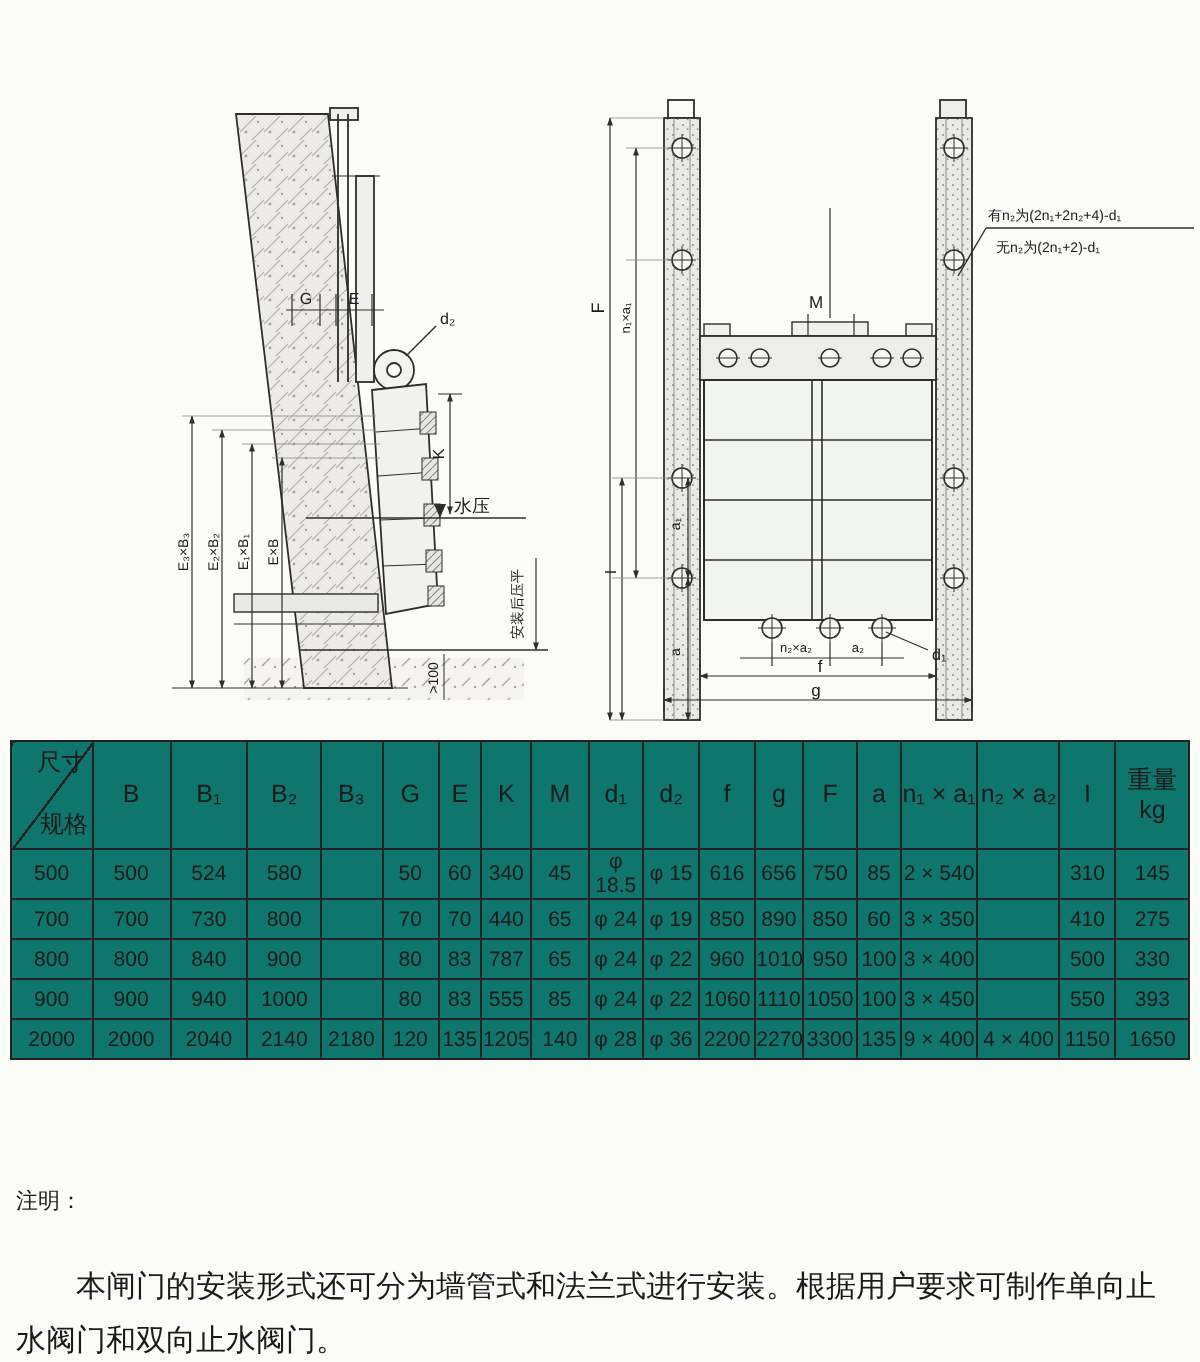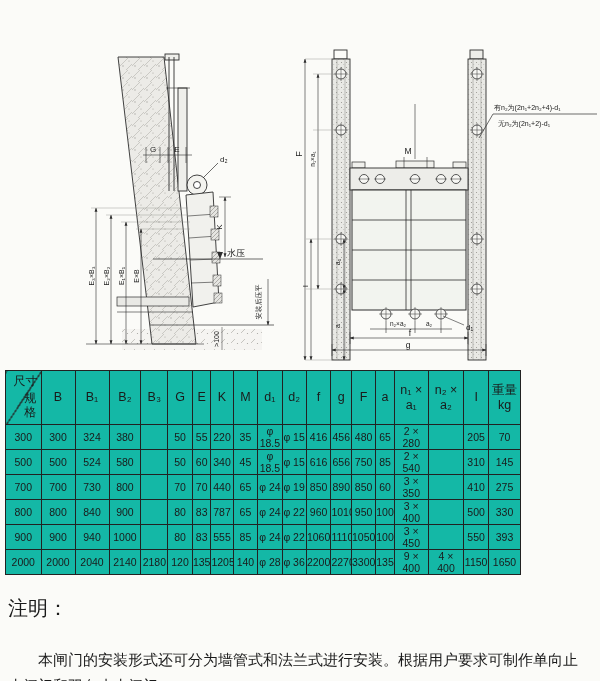--- a/index.html
+++ b/index.html
@@ -11,39 +11,39 @@
   .page{position:relative;width:600px;height:681px;background:#fbfbf8;}
   .title{
     position:absolute;top:7px;left:0;width:100%;
     text-align:center;font-size:21px;font-weight:bold;letter-spacing:.5px;
     white-space:nowrap;
   }
   svg.draw{position:absolute;top:46px;left:0;}
   svg text{fill:#1a1a1a;font-family:"Liberation Sans","DejaVu Sans",sans-serif;}
 
   table.spec{
-    position:absolute;top:370px;left:5px;width:516px;
-    border-collapse:collapse;table-layout:fixed;background:#14b8a6;
+    position:absolute;top:370px;left:5px;width:590px;
+    border-collapse:collapse;table-layout:fixed;background:#0f766e;
   }
   table.spec th,table.spec td{
     border:1px solid #222;text-align:center;vertical-align:middle;
     padding:0;overflow:hidden;font-weight:normal;
   }
   table.spec thead th{height:53px;font-size:12.5px;white-space:pre-line;line-height:1.15;}
   table.spec tbody th,table.spec tbody td{height:19px;font-size:10.5px;}
   th.corner{position:relative;
     background:linear-gradient(to bottom right,
       transparent calc(50% - .6px), #222 calc(50% - .6px),
       #222 calc(50% + .6px), transparent calc(50% + .6px));
   }
   th.corner .c-top{position:absolute;top:4px;right:3px;font-size:12px;}
   th.corner .c-bot{position:absolute;bottom:4px;left:14px;font-size:12px;}
 
   .notes{position:absolute;top:592px;left:8px;right:10px;font-size:15px;line-height:1.75;}
-  .notes .heading{font-size:20px;font-family:Liberation Mono, monospace;}
+  .notes .heading{font-size:11px;}
   .notes p{margin:20px 0 0 0;text-indent:2em;}
 </style>
 </head>
 <body>
 
 <div class="page">
 
 
   <svg class="draw" width="600" height="322" viewBox="0 0 600 322">
     <defs>
@@ -331,41 +331,20 @@
           <th>a</th>
           <th>n₁ × a₁</th>
           <th>n₂ × a₂</th>
           <th>I</th>
           <th>重量
 kg</th>
         </tr>
     </thead>
     <tbody>
         <tr>
-          <th>300</th>
-          <td>300</td>
-          <td>324</td>
-          <td>380</td>
-          <td></td>
-          <td>50</td>
-          <td>55</td>
-          <td>220</td>
-          <td>35</td>
-          <td>φ 18.5</td>
-          <td>φ 15</td>
-          <td>416</td>
-          <td>456</td>
-          <td>480</td>
-          <td>65</td>
-          <td>2 × 280</td>
-          <td></td>
-          <td>205</td>
-          <td>70</td>
-        </tr>
-        <tr>
           <th>500</th>
           <td>500</td>
           <td>524</td>
           <td>580</td>
           <td></td>
           <td>50</td>
           <td>60</td>
           <td>340</td>
           <td>45</td>
           <td>φ 18.5</td>

